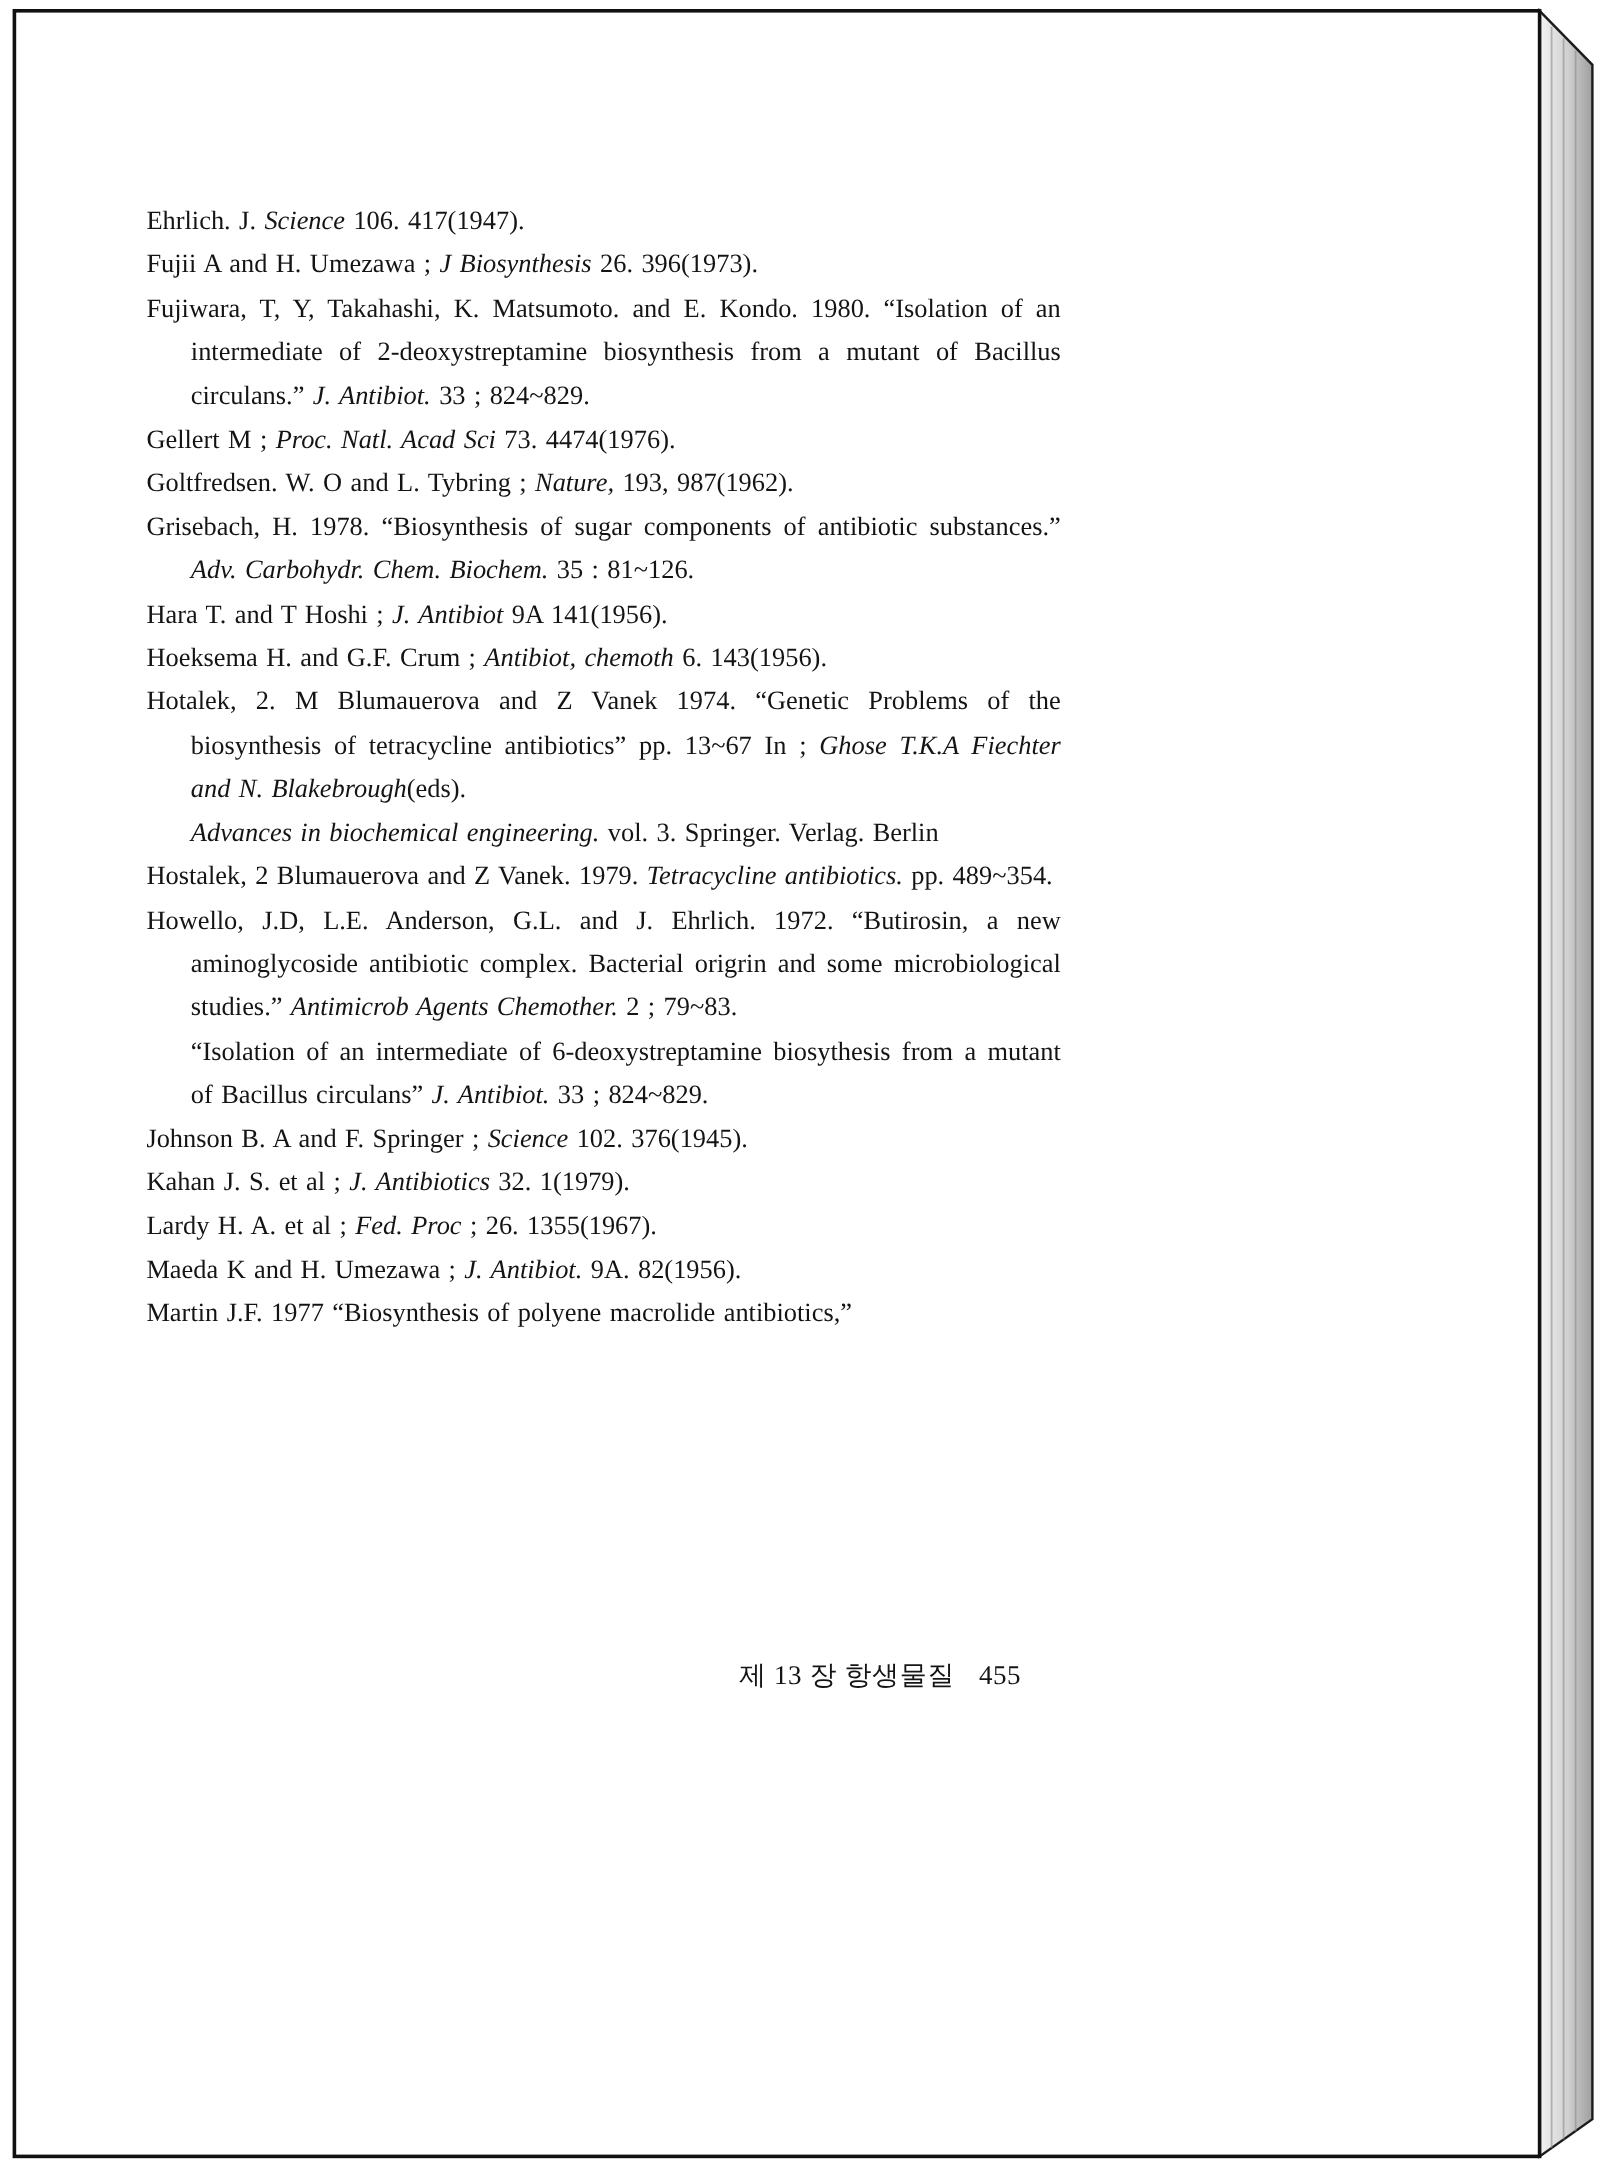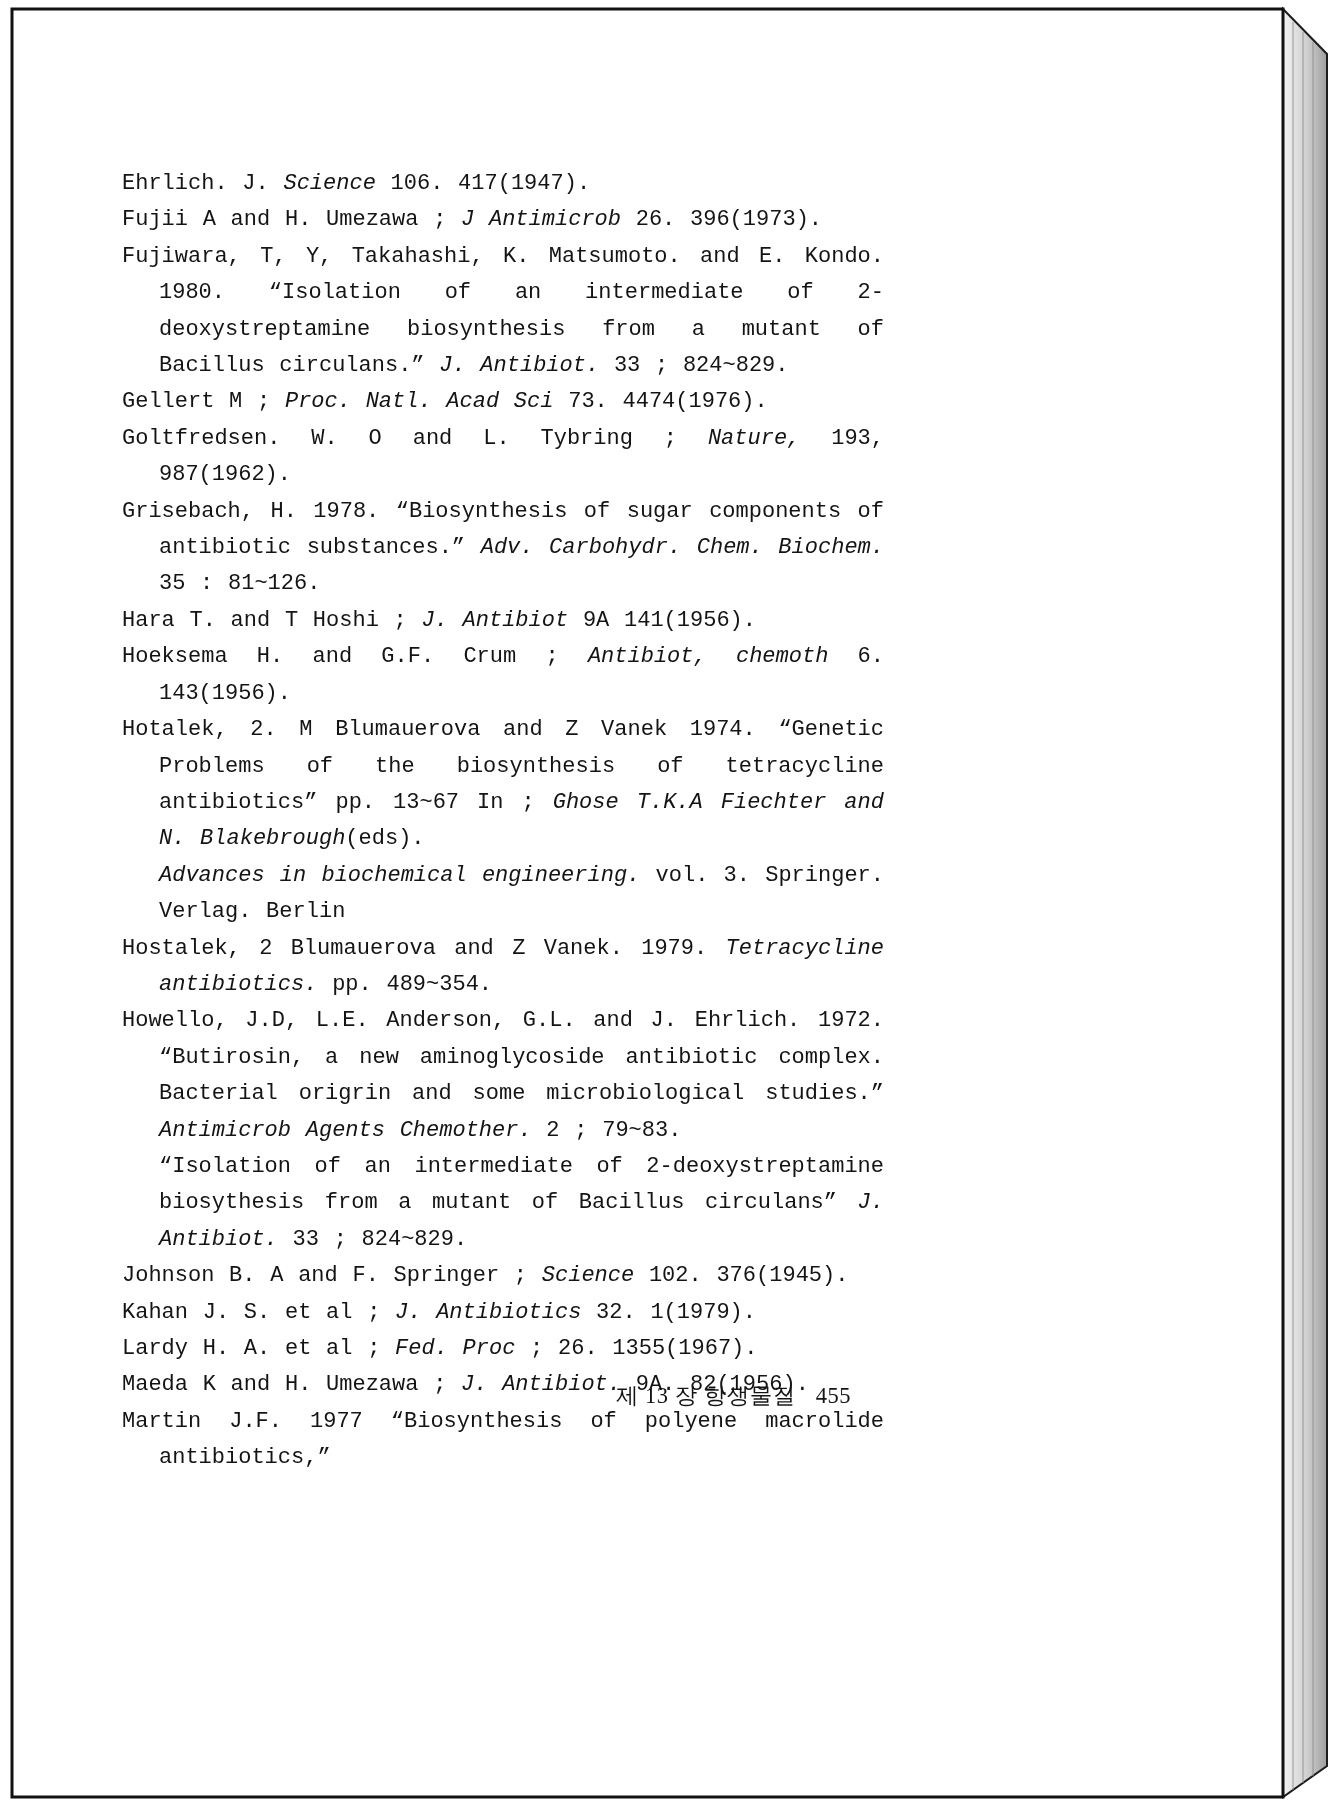--- a/index.html
+++ b/index.html
@@ -13,21 +13,20 @@
     position:absolute;left:122px;top:166px;width:762px;z-index:2;
   }
   p.ref{
     margin:0;
     font-size:22px;
     line-height:36.4px;
     text-align:justify;
     word-spacing:1.5px;
     padding-left:37px;
     text-indent:-37px;
-    font-family:Liberation Mono, monospace;
   }
   p.ref.cont{
     text-indent:0;
     padding-left:37px;
   }
   p.ref i{font-style:italic;}
   .footer{
     position:absolute;left:111px;top:1381px;width:740px;z-index:2;
     text-align:right;font-size:22.5px;line-height:30px;
     font-family:"Liberation Serif","DejaVu Serif",serif;
@@ -50,32 +49,32 @@
   <polygon points="1283,9 1327,54 1327,1766 1283,1797" fill="url(#pg)" stroke="#1c1c1c" stroke-width="2"></polygon>
   <line x1="1293" y1="22" x2="1293" y2="1790" stroke="#8c8c8c" stroke-width="1.5" opacity="0.6"></line>
   <line x1="1303" y1="32" x2="1303" y2="1783" stroke="#8c8c8c" stroke-width="1.5" opacity="0.6"></line>
   <line x1="1313" y1="42" x2="1313" y2="1776" stroke="#8c8c8c" stroke-width="1.5" opacity="0.6"></line>
 
   <rect x="12" y="9" width="1271" height="1788" fill="#ffffff" stroke="#111111" stroke-width="3"></rect>
 </svg>
 
 <div class="content">
     <p class="ref"><span>Ehrlich. J. </span><i>Science</i><span> 106. 417(1947).</span></p>
-    <p class="ref"><span>Fujii A and H. Umezawa ; </span><i>J Antimicrob</i><span> 26. 396(1973).</span></p>
+    <p class="ref"><span>Fujii A and H. Umezawa ; </span><i>J Biosynthesis</i><span> 26. 396(1973).</span></p>
     <p class="ref"><span>Fujiwara, T, Y, Takahashi, K. Matsumoto. and E. Kondo. 1980. “Isolation of an intermediate of 2-deoxystreptamine biosynthesis from a mutant of Bacillus circulans.” </span><i>J. Antibiot.</i><span> 33 ; 824~829.</span></p>
     <p class="ref"><span>Gellert M ; </span><i>Proc. Natl. Acad Sci</i><span> 73. 4474(1976).</span></p>
     <p class="ref"><span>Goltfredsen. W. O and L. Tybring ; </span><i>Nature,</i><span> 193, 987(1962).</span></p>
     <p class="ref"><span>Grisebach, H. 1978. “Biosynthesis of sugar components of antibiotic substances.” </span><i>Adv. Carbohydr. Chem. Biochem.</i><span> 35 : 81~126.</span></p>
     <p class="ref"><span>Hara T. and T Hoshi ; </span><i>J. Antibiot</i><span> 9A 141(1956).</span></p>
     <p class="ref"><span>Hoeksema H. and G.F. Crum ; </span><i>Antibiot, chemoth</i><span> 6. 143(1956).</span></p>
     <p class="ref"><span>Hotalek, 2. M Blumauerova and Z Vanek 1974. “Genetic Problems of the biosynthesis of tetracycline antibiotics” pp. 13~67 In ; </span><i>Ghose T.K.A Fiechter and N. Blakebrough</i><span>(eds).</span></p>
     <p class="ref cont"><i>Advances in biochemical engineering.</i><span> vol. 3. Springer. Verlag. Berlin</span></p>
     <p class="ref"><span>Hostalek, 2 Blumauerova and Z Vanek. 1979. </span><i>Tetracycline antibiotics.</i><span> pp. 489~354.</span></p>
     <p class="ref"><span>Howello, J.D, L.E. Anderson, G.L. and J. Ehrlich. 1972. “Butirosin, a new aminoglycoside antibiotic complex. Bacterial origrin and some microbiological studies.” </span><i>Antimicrob Agents Chemother.</i><span> 2 ; 79~83.</span></p>
-    <p class="ref cont"><span>“Isolation of an intermediate of 2-deoxystreptamine biosythesis from a mutant of Bacillus circulans” </span><i>J. Antibiot.</i><span> 33 ; 824~829.</span></p>
+    <p class="ref cont"><span>“Isolation of an intermediate of 6-deoxystreptamine biosythesis from a mutant of Bacillus circulans” </span><i>J. Antibiot.</i><span> 33 ; 824~829.</span></p>
     <p class="ref"><span>Johnson B. A and F. Springer ; </span><i>Science</i><span> 102. 376(1945).</span></p>
     <p class="ref"><span>Kahan J. S. et al ; </span><i>J. Antibiotics</i><span> 32. 1(1979).</span></p>
     <p class="ref"><span>Lardy H. A. et al ; </span><i>Fed. Proc</i><span> ; 26. 1355(1967).</span></p>
     <p class="ref"><span>Maeda K and H. Umezawa ; </span><i>J. Antibiot.</i><span> 9A. 82(1956).</span></p>
     <p class="ref"><span>Martin J.F. 1977  “Biosynthesis of polyene macrolide antibiotics,”</span></p>
   </div>
 
 <div class="footer">
   <span>제 13 장   항생물질</span><span class="pgnum">455</span>
 </div>

